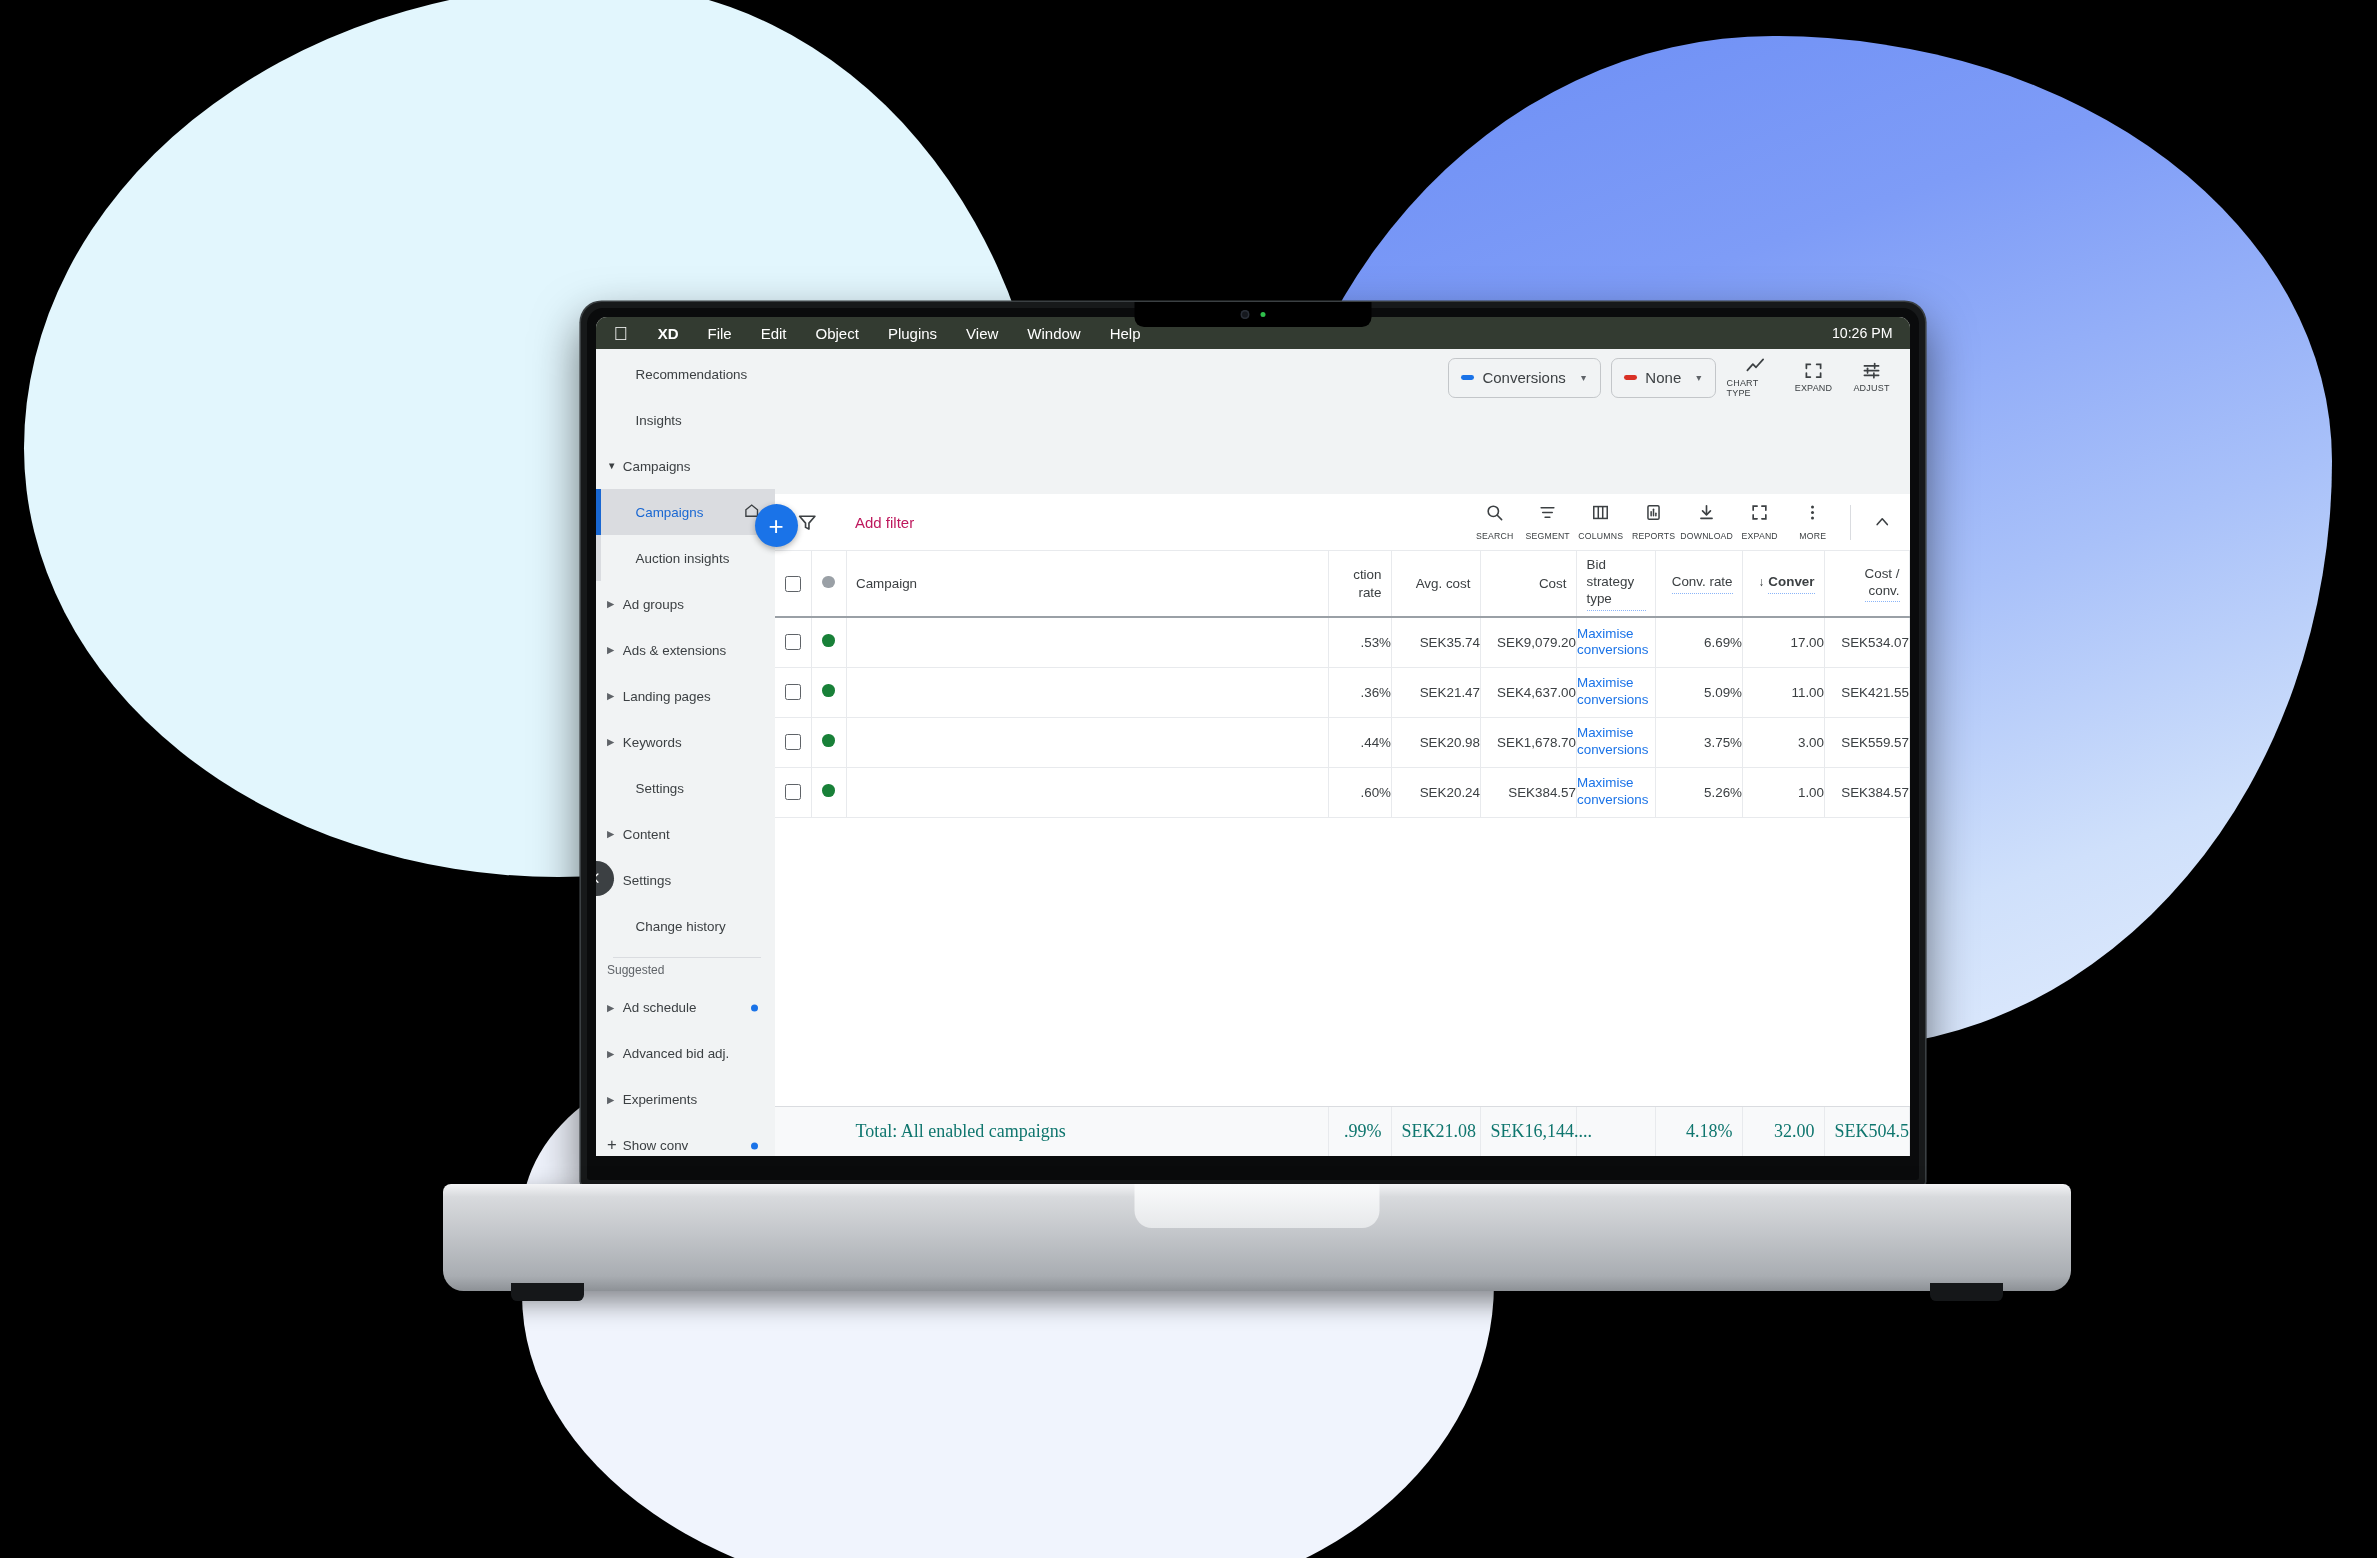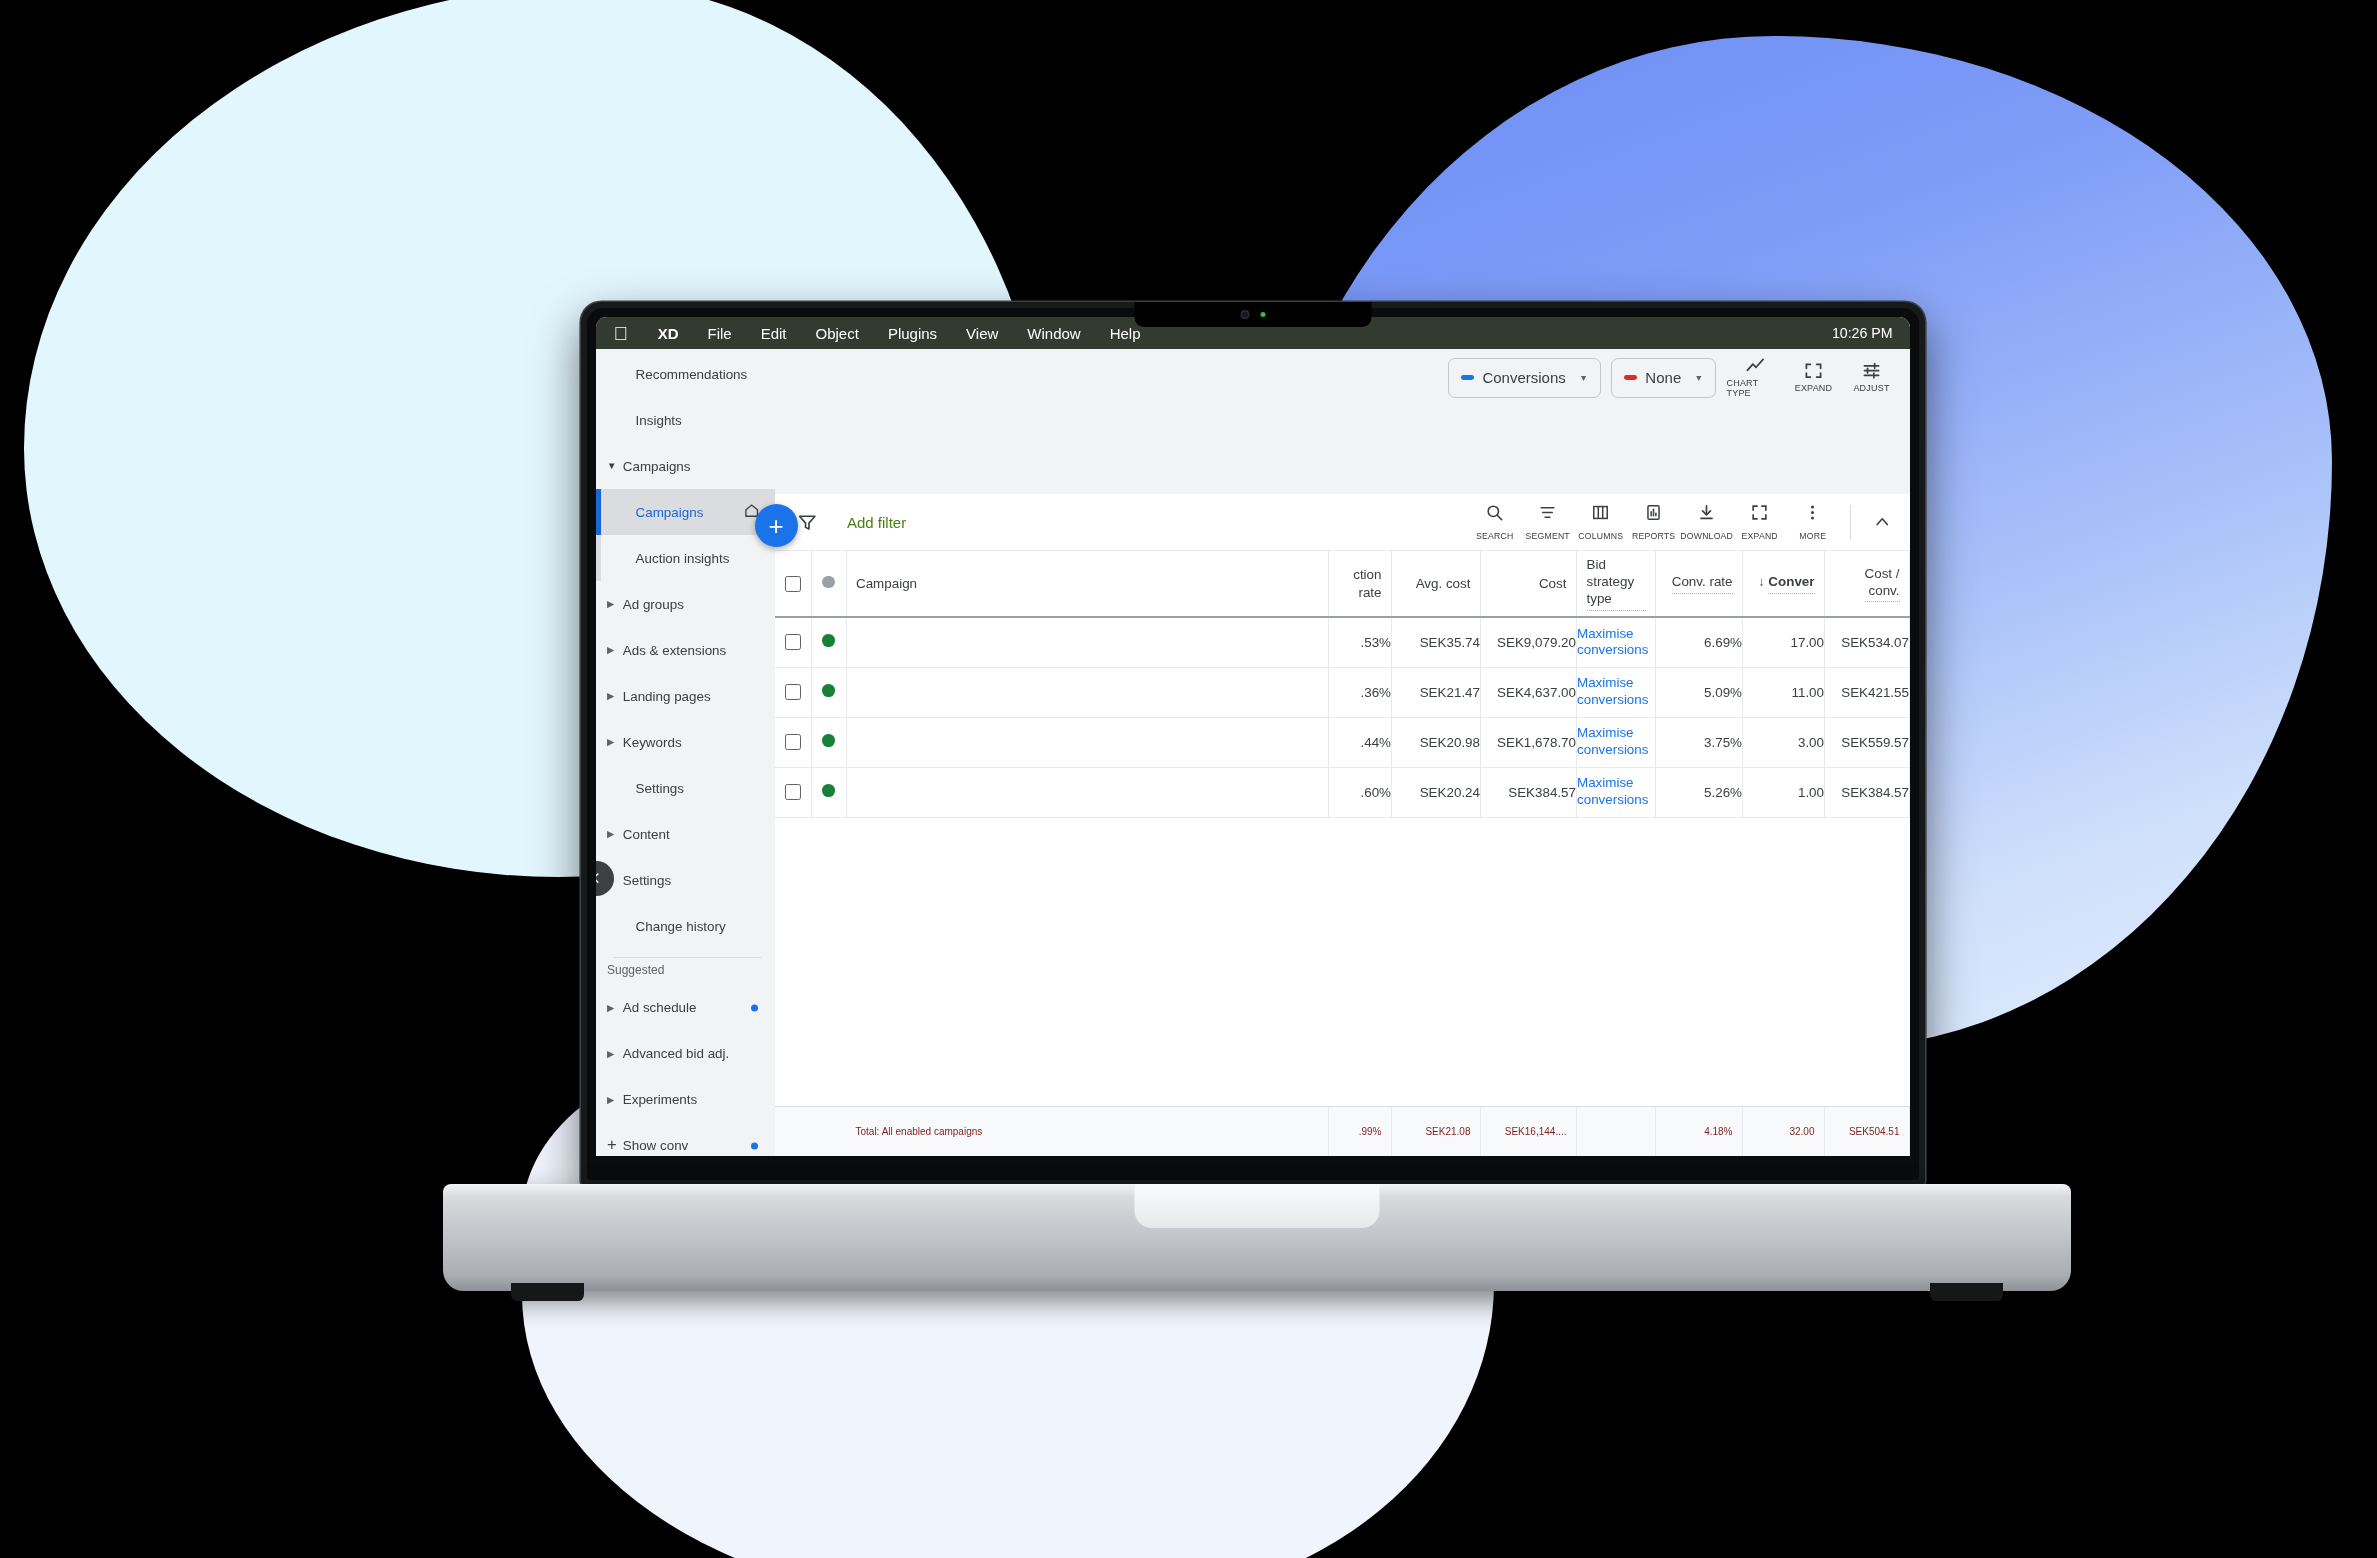--- a/index.html
+++ b/index.html
@@ -145,21 +145,21 @@
     color: #fff; font-size: 26px; font-weight: 300; line-height: 1;
     box-shadow: 0 2.4px 6.3px rgba(0,0,0,.3);
   }
 
   
   #toolbar {
     height: 57px; background: #fff; display: flex; align-items: center;
     border-bottom: 0.8px solid #e8eaed; flex: none; padding-left: 16px;
   }
   #filter-ic { width: 32px; display: flex; justify-content: center; }
-  #add-filter { font-size: 15px; color: #4d7c0f; margin-left: 24px; }
+  #add-filter { font-size: 15px; color: #be185d; margin-left: 32px; }
   #tb-actions { margin-left: auto; display: flex; align-items: center; padding-right: 8px; }
   .tb-btn {
     width: 53px; display: flex; flex-direction: column; align-items: center; gap: 5.5px;
     color: #3c4043;
   }
   .tb-btn .cap { font-size: 8.7px; letter-spacing: 0.2px; }
   .tb-sep { width: 0.8px; height: 35px; background: #dadce0; margin: 0 11px; }
   .tb-chev { width: 40px; display: flex; justify-content: center; color: #3c4043; font-size: 17.4px; }
 
   
@@ -189,21 +189,21 @@
     display: inline-block; vertical-align: middle;
   }
   .stat-dot { width: 12.6px; height: 12.6px; border-radius: 50%; background: #188038; display: inline-block; }
   .stat-dot.grey { background: #9aa0a6; }
   .link { color: #1a73e8; line-height: 1.25; display: block; }
 
   #totals {
     border-top: 0.8px solid #dadce0; background: #f8f9fa; flex: none;
   }
   #totals table { width: 100%; border-collapse: collapse; table-layout: fixed; }
-  #totals td { height: 47px; font-size: 10px; color: #7f1d1d; border-right: 0.8px solid #e8eaed; padding: 0 9.5px; }
+  #totals td { height: 47px; font-size: 18px; color: #0f766e; border-right: 0.8px solid #e8eaed; padding: 0 9.5px; font-family: Liberation Serif, serif; }
   #totals td.c-check, #totals td.c-status { border-right: none; }
 
   #bottom-crumb {
     position: absolute; left: 49px; bottom: -7.1px;
     font-size: 11px; font-weight: bold; color: #3f51d6; letter-spacing: 0.5px;
     white-space: nowrap; overflow: hidden; height: 8px;
   }
 
   
   #base {

